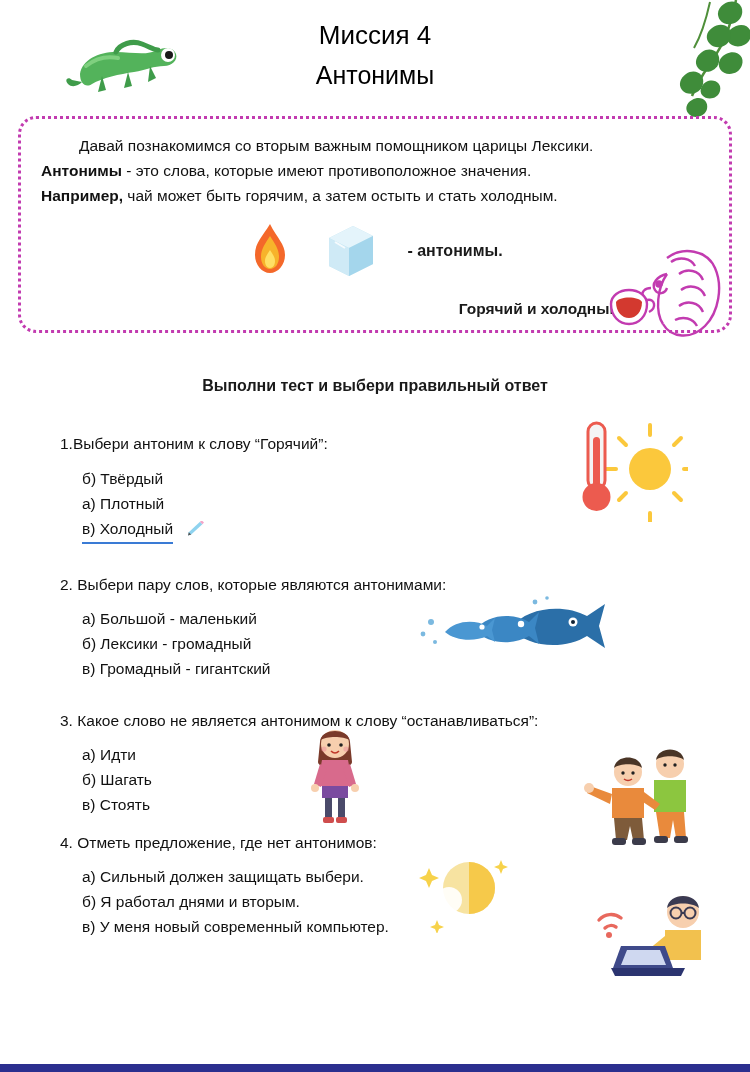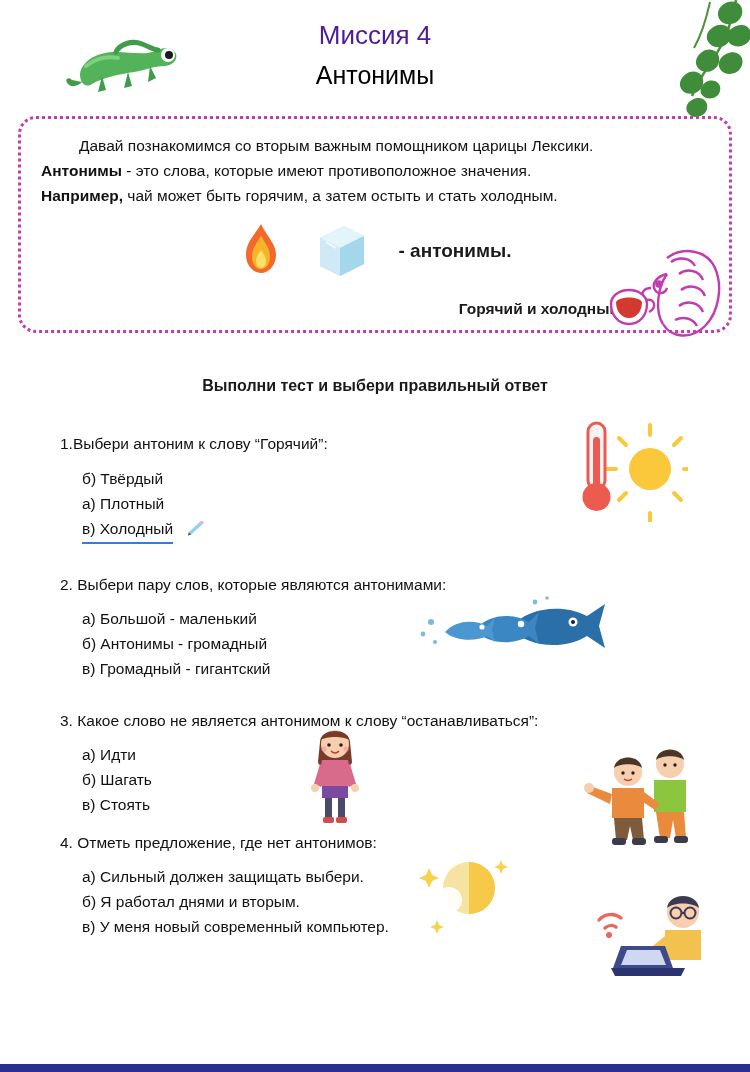--- a/index.html
+++ b/index.html
@@ -21,21 +21,21 @@
     position: relative;
     height: 110px;
   }
   .title-block {
     text-align: center;
     padding-top: 18px;
   }
   .mission-title {
     font-size: 26px;
     font-weight: 400;
-    color: #4c1d95;
+    color: #000000;
     margin: 0;
     line-height: 1.35;
   }
   .mission-subtitle {
     font-size: 25px;
     font-weight: 400;
     color: #000;
     margin: 6px 0 0 0;
     line-height: 1.3;
   }
@@ -77,21 +77,21 @@
   .intro-line b { font-weight: bold; }
 
   .pair-row {
     display: flex;
     align-items: center;
     justify-content: center;
     gap: 26px;
     margin-top: 14px;
   }
   .pair-label-text {
-    font-size: 19px;
+    font-size: 16px;
     font-weight: bold;
   }
   .pair-caption {
     text-align: right;
     font-weight: bold;
     font-size: 15.5px;
     margin-top: 20px;
     padding-right: 90px;
   }
   .hedgehog {
@@ -298,21 +298,21 @@
     </svg>
   </div>
 
   <div class="question q2">
     <div class="q-text">
       <span>2.</span>
       <span>Выбери пару слов, которые являются антонимами:</span>
     </div>
     <div class="q-options">
       <div class="q-option-row"><span class="q-option">а) Большой - маленький</span></div>
-      <div class="q-option-row"><span class="q-option">б) Антонимы - громадный</span></div>
+      <div class="q-option-row"><span class="q-option">б) Лексики - громадный</span></div>
       <div class="q-option-row"><span class="q-option">в) Громадный - гигантский</span></div>
     </div>
     <svg class="art art-fish" viewBox="0 0 195 70">
       <g fill="#2b6fa8">
         <path d="M96 36 C112 14 150 12 172 24 L190 12 L184 34 L190 56 L172 44 C150 58 112 56 96 36z"></path>
         <path d="M60 38 C72 22 98 20 114 30 L124 20 L120 36 L124 52 L114 44 C98 54 72 52 60 38z" fill="#3b87c4"></path>
         <path d="M30 40 C40 28 60 27 72 34 L80 26 L77 38 L80 50 L72 44 C60 50 40 49 30 40z" fill="#4a97d2"></path>
       </g>
       <circle cx="158" cy="30" r="4.5" fill="#ffffff"></circle>
       <circle cx="158" cy="30" r="2" fill="#123"></circle>

